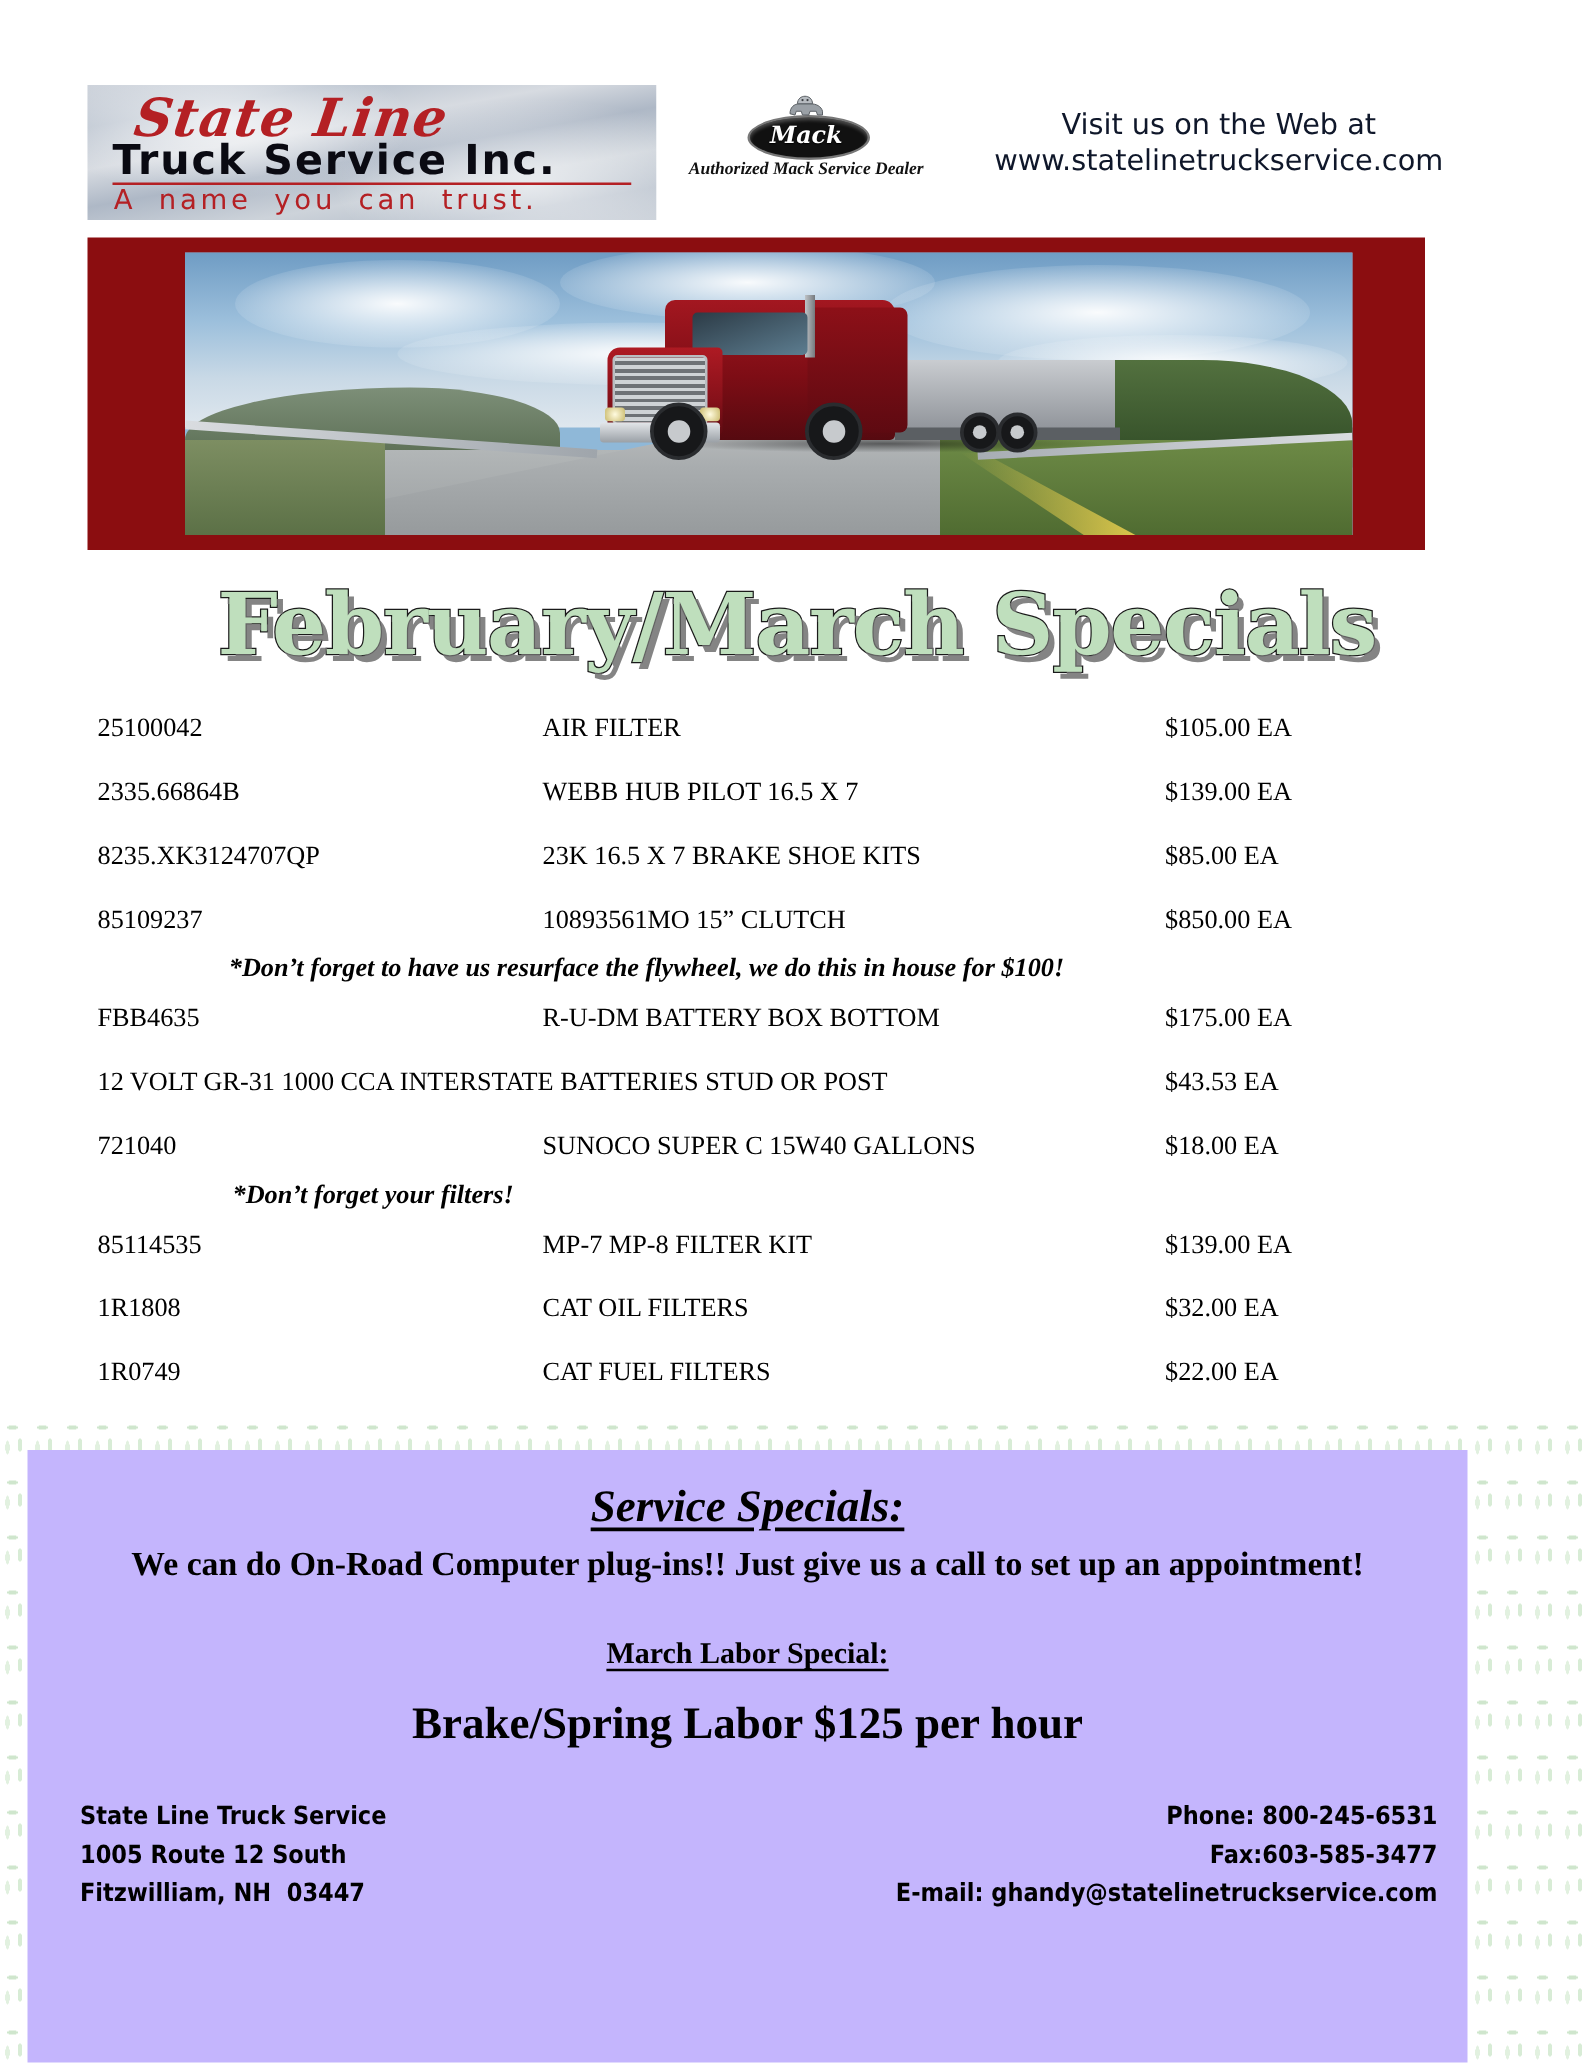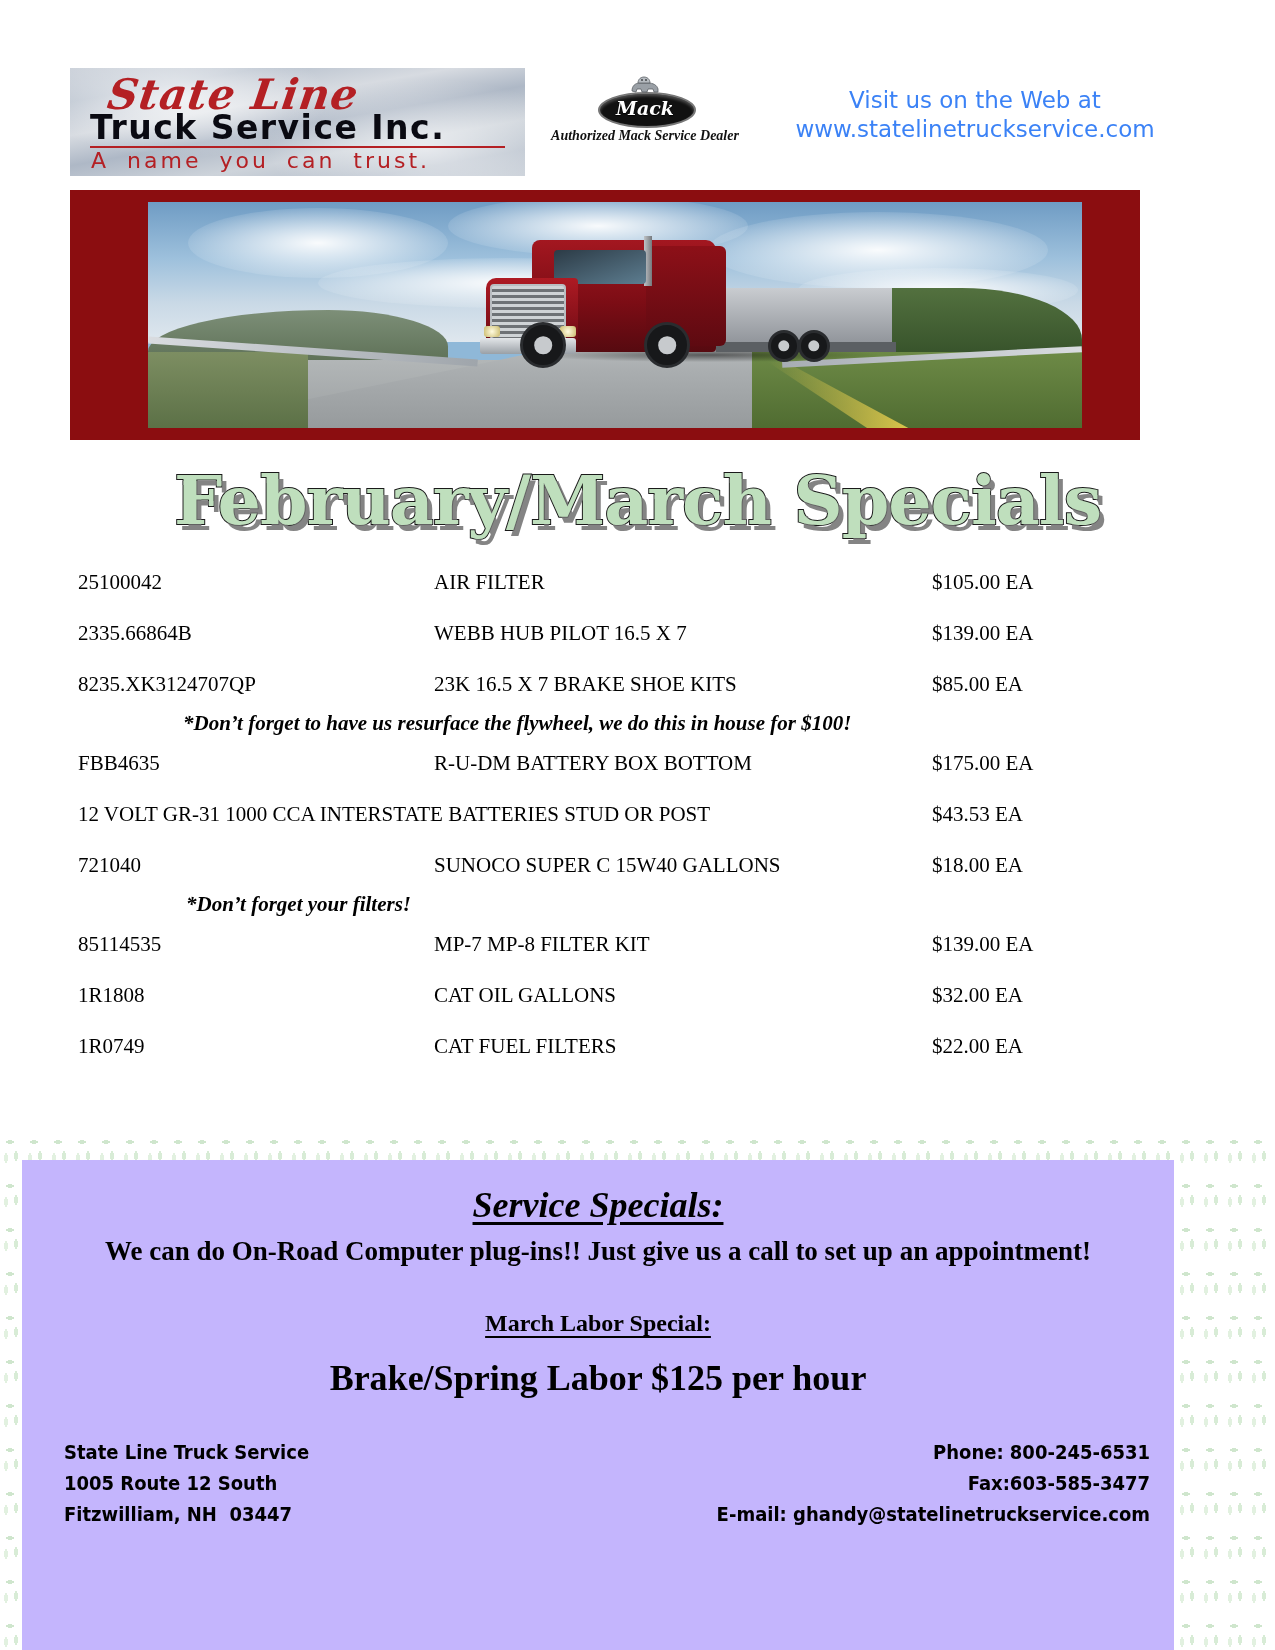--- a/index.html
+++ b/index.html
@@ -135,21 +135,21 @@
     color: #111;
     line-height: 1.15;
     margin-top: 2px;
   }
 
   #web-block {
     position: absolute;
     left: 760px; top: 86px;
     width: 430px;
     text-align: center;
-    color: #3b82f6;
+    color: #0f172a;
     font-family: "DejaVu Sans", sans-serif;
     font-size: 23px;
     line-height: 1.25;
   }
 
   
   #banner {
     position: absolute;
     left: 70px; top: 190px;
     width: 1070px; height: 250px;
@@ -531,20 +531,25 @@
     <span class="c-desc">WEBB HUB PILOT 16.5 X 7</span>
     <span class="c-price">$139.00 EA</span>
   </div>
 
   <div class="row">
     <span class="c-part">8235.XK3124707QP</span>
     <span class="c-desc">23K 16.5 X 7 BRAKE SHOE KITS</span>
     <span class="c-price">$85.00 EA</span>
   </div>
 
+  <div class="row">
+    <span class="c-part">85109237</span>
+    <span class="c-desc">10893561MO 15” CLUTCH</span>
+    <span class="c-price">$850.00 EA</span>
+  </div>
 
   <div class="note n1">
     <span>*Don’t forget to have us resurface the flywheel, we do this in house for $100!</span>
   </div>
 
   <div class="row">
     <span class="c-part">FBB4635</span>
     <span class="c-desc">R-U-DM BATTERY BOX BOTTOM</span>
     <span class="c-price">$175.00 EA</span>
   </div>
@@ -565,21 +570,21 @@
   </div>
 
   <div class="row">
     <span class="c-part">85114535</span>
     <span class="c-desc">MP-7 MP-8 FILTER KIT</span>
     <span class="c-price">$139.00 EA</span>
   </div>
 
   <div class="row">
     <span class="c-part">1R1808</span>
-    <span class="c-desc">CAT OIL GALLONS</span>
+    <span class="c-desc">CAT OIL FILTERS</span>
     <span class="c-price">$32.00 EA</span>
   </div>
 
   <div class="row">
     <span class="c-part">1R0749</span>
     <span class="c-desc">CAT FUEL FILTERS</span>
     <span class="c-price">$22.00 EA</span>
   </div>
 
 </div>

